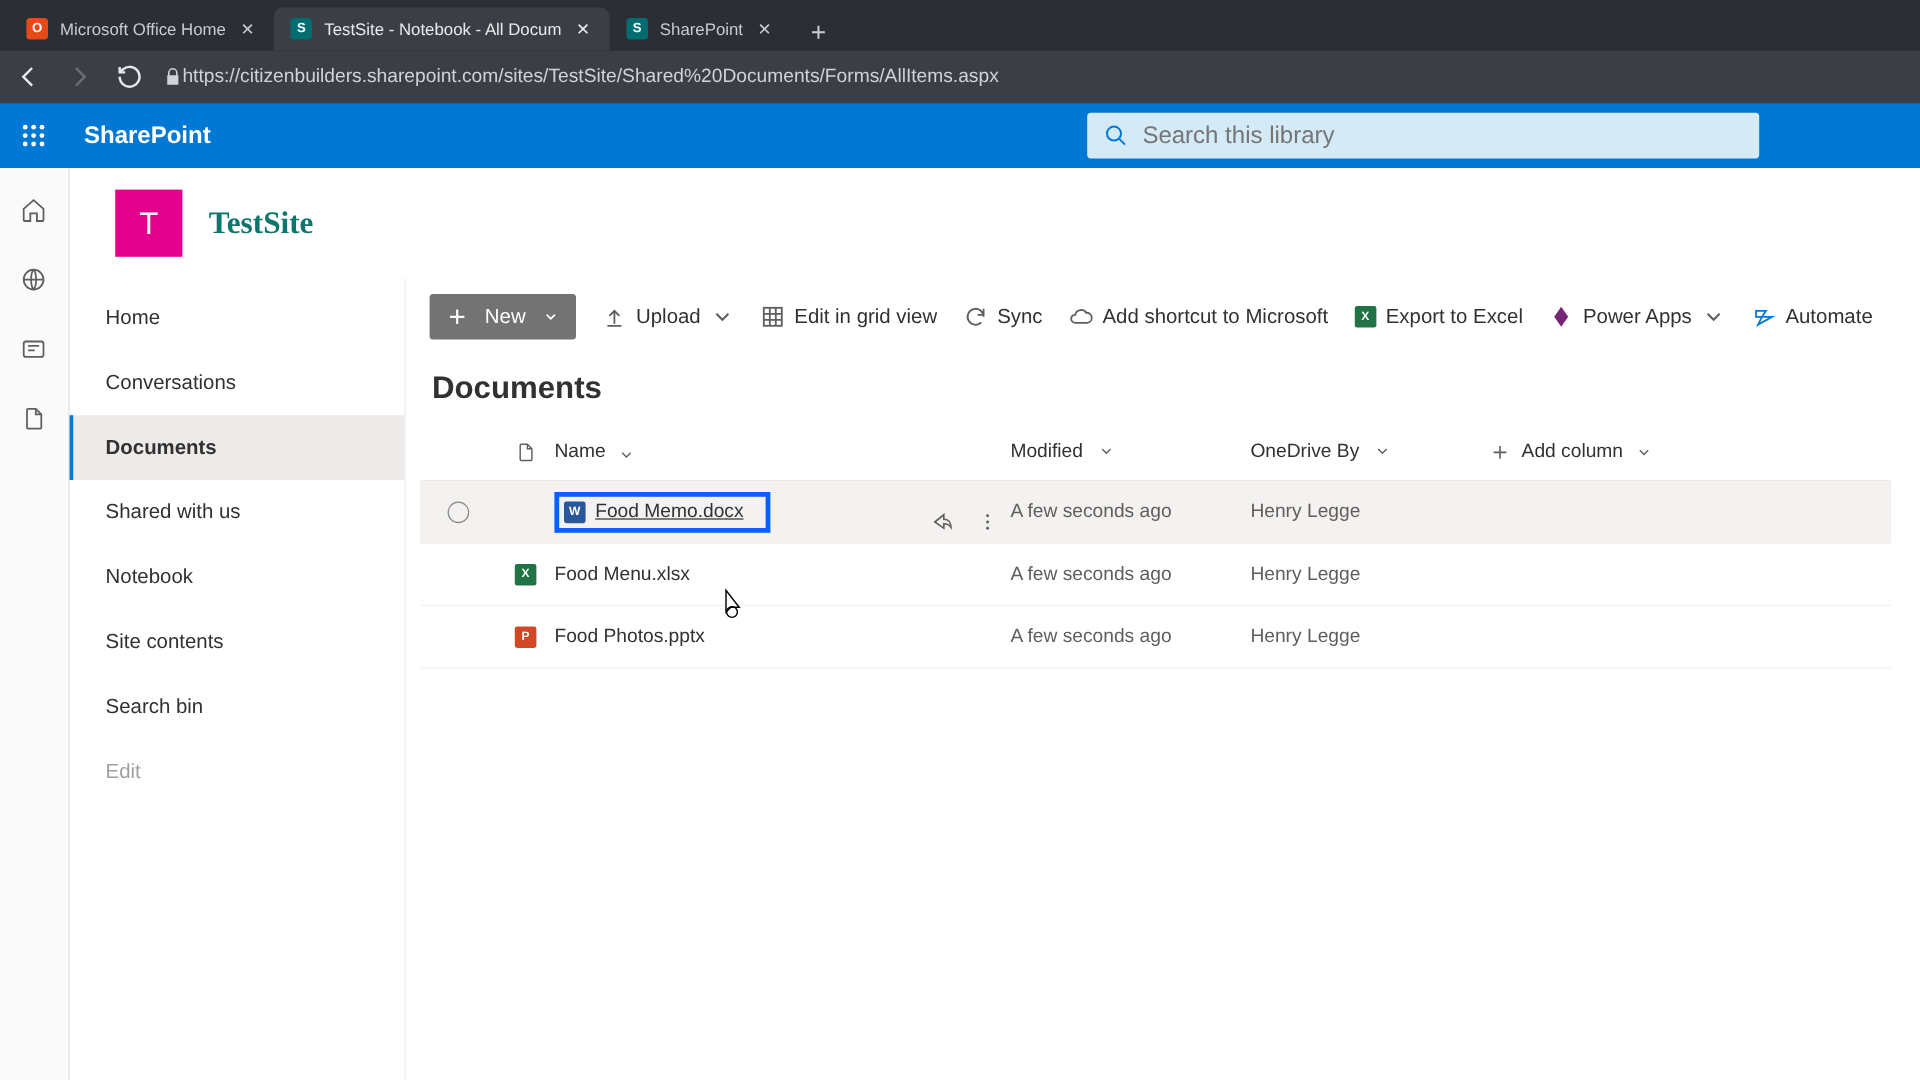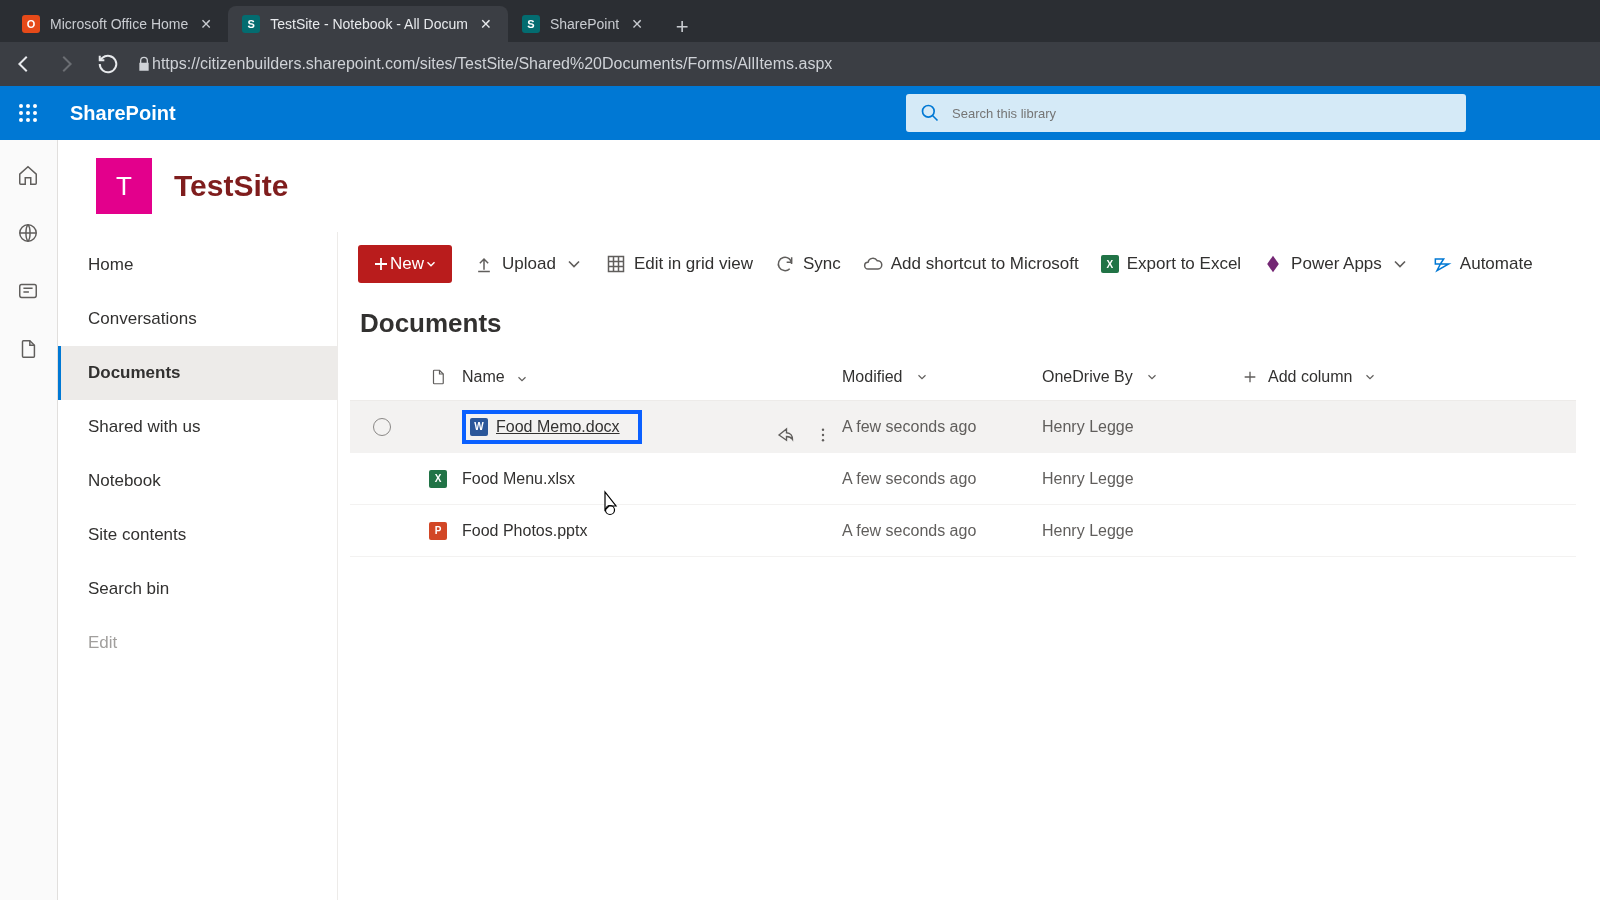--- a/index.html
+++ b/index.html
@@ -21,46 +21,46 @@
 .nav-btn.disabled { color:#6b6e73; }
 .url-field { flex:0 0 auto; display:flex; align-items:center; color:#cfd2d7; font-size:16px; }
 .lock { color:#cfd2d7; }
 .url-text { color:#cfd2d7; }
 
 
 .sp-header { height:54px; background:#0078d4; display:flex; align-items:center; padding:0 14px; gap:28px; }
 .waffle { width:28px; height:28px; color:#fff; display:flex; align-items:center; justify-content:center; cursor:pointer; }
 .sp-brand { color:#fff; font-size:20px; font-weight:600; cursor:pointer; }
 .sp-search { margin-left:auto; margin-right:120px; width:560px; height:38px; background:#d5eaf7; border-radius:3px; display:flex; align-items:center; padding:0 14px; gap:12px; }
-.sp-search input { border:none; background:transparent; outline:none; font-size:13px; flex:1; color:#a16207; }
+.sp-search input { border:none; background:transparent; outline:none; font-size:20px; flex:1; color:#a16207; }
 
 
 .workspace { display:flex; height:calc(900px - 42px - 44px - 54px); background:#fff; }
 .rail { width:58px; background:#fafafa; border-right:1px solid #e1dfdd; display:flex; flex-direction:column; align-items:center; padding-top:24px; gap:34px; }
 .rail-icon { width:24px; height:24px; color:#605e5c; cursor:pointer; }
 
 
 .main-col { flex:1; display:flex; flex-direction:column; }
 .site-header { height:92px; display:flex; align-items:center; padding:0 38px; gap:22px; }
 .site-logo { width:56px; height:56px; background:#e3008c; color:#fff; font-size:26px; display:flex; align-items:center; justify-content:center; }
-.site-title { font-size:30px; font-weight:600; color:#7f1d1d; }
+.site-title { font-size:26px; font-weight:600; color:#0f766e;font-family:Liberation Serif, serif; }
 
 
 .content-row { display:flex; flex:1; }
 
 
 .sidenav { width:280px; border-right:1px solid #edebe9; padding:6px 0; }
 .sidenav-item { height:54px; display:flex; align-items:center; padding:0 30px; font-size:17px; color:#323130; cursor:pointer; }
 .sidenav-item.active { border-left:3px solid #0078d4; background:#edebe9; font-weight:600; padding-left:27px; }
 .sidenav-item.muted { color:#a19f9d; }
 
 
 .canvas { flex:1; padding:0 24px 0 12px; }
 .cmdbar { height:56px; display:flex; align-items:center; gap:22px; padding:8px 8px 0; }
-.btn-new { background:#b91c1c; color:#fff; border:none; height:38px; padding:0 14px; border-radius:3px; display:flex; align-items:center; gap:0; font-size:17px; cursor:pointer; }
+.btn-new { background:#737373; color:#fff; border:none; height:38px; padding:0 14px; border-radius:3px; display:flex; align-items:center; gap:14px; font-size:17px; cursor:pointer; }
 .cmd { display:flex; align-items:center; gap:8px; color:#323130; font-size:17px; cursor:pointer; }
 .cmd svg { width:20px; height:20px; }
 
 .page-title { font-size:26px; font-weight:600; color:#323130; padding:20px 10px 14px; }
 
 
 .table { width:100%; }
 .thead { height:48px; display:flex; align-items:center; color:#323130; font-size:16px; border-bottom:1px solid #edebe9; }
 .col-check { width:64px; display:flex; justify-content:center; }
 .col-icon { width:48px; display:flex; justify-content:center; }

